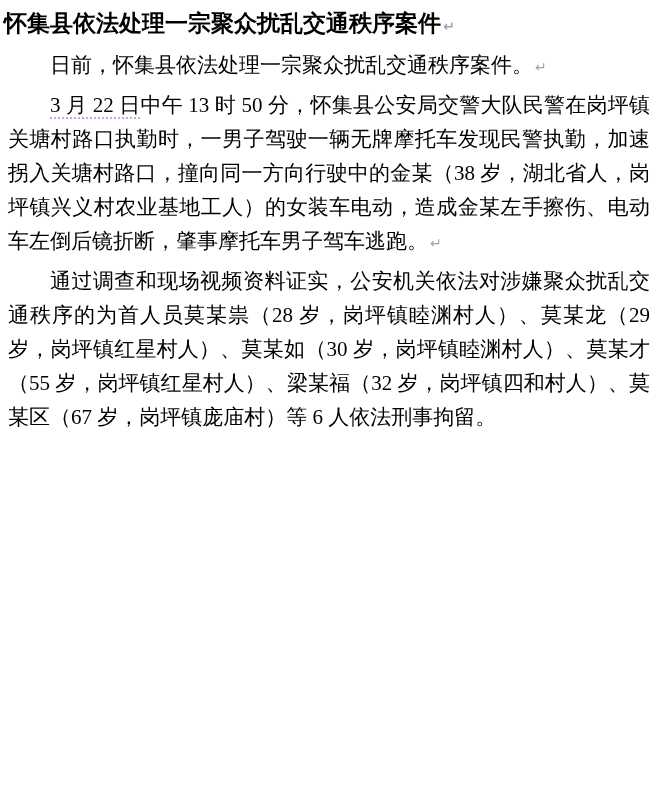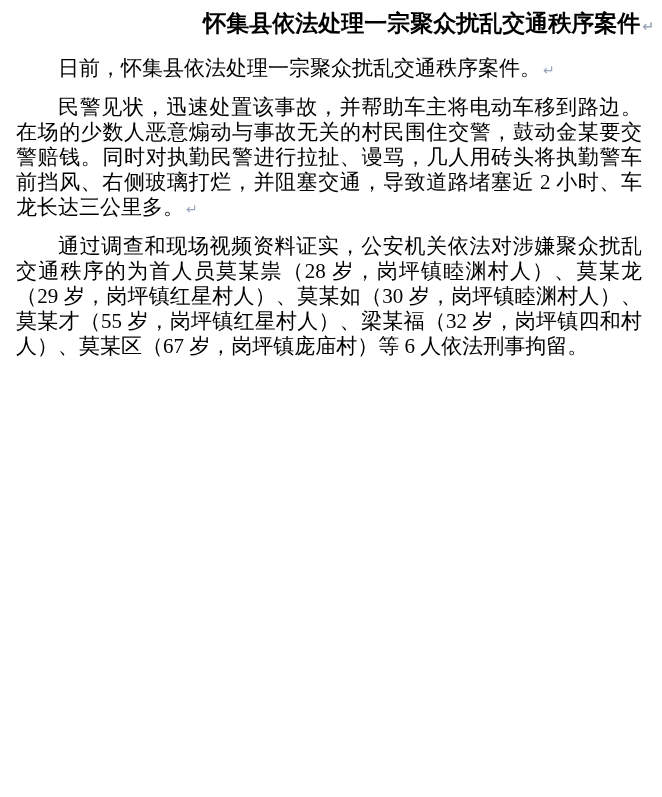--- a/index.html
+++ b/index.html
@@ -15,29 +15,29 @@
     color: #000000;
   }
   .page {
     box-sizing: border-box;
     width: 662px;
     padding: 6px 8px 0 4px;
   }
   .doc-title {
     font-size: 23px;
     font-weight: bold;
-    text-align: right;
+    text-align: left;
     margin: 0;
     line-height: 35px;
     white-space: nowrap;
   }
   .para {
     font-size: 21px;
-    line-height: 25px;
-    margin: 12px;
+    line-height: 34px;
+    margin: 4px;
     text-align: justify;
     text-indent: 42px;
   }
   .pilcrow {
     font-family: "DejaVu Sans", sans-serif;
     font-size: 14px;
     color: #98a6bd;
     text-indent: 0;
     padding-left: 2px;
   }
@@ -47,19 +47,19 @@
 </style>
 </head>
 <body>
 
 <div class="page">
 
   <h1 class="doc-title"><span>怀集县依法处理一宗聚众扰乱交通秩序案件</span><span class="pilcrow">↵</span></h1>
 
   <p class="para"><span>日前，怀集县依法处理一宗聚众扰乱交通秩序案件。</span><span class="pilcrow">↵</span></p>
 
+  <p class="para"><span class="smart-tag">3 月 22 日</span><span>中午 13 时 50 分，怀集县公安局交警大队民警在岗坪镇关塘村路口执勤时，一男子驾驶一辆无牌摩托车发现民警执勤，加速拐入关塘村路口，撞向同一方向行驶中的金某（38 岁，湖北省人，岗坪镇兴义村农业基地工人）的女装车电动，造成金某左手擦伤、电动车左倒后镜折断，肇事摩托车男子驾车逃跑。</span><span class="pilcrow">↵</span></p>
 
-  <p class="para"><span>民警见状，迅速处置该事故，并帮助车主将电动车移到路边。在场的少数人恶意煽动与事故无关的村民围住交警，鼓动金某要交警赔钱。同时对执勤民警进行拉扯、谩骂，几人用砖头将执勤警车前挡风、右侧玻璃打烂，并阻塞交通，导致道路堵塞近 2 小时、车龙长达三公里多。</span><span class="pilcrow">↵</span></p>
 
 
   <p class="para"><span>通过调查和现场视频资料证实，公安机关依法对涉嫌聚众扰乱交通秩序的为首人员莫某祟（28 岁，岗坪镇睦渊村人）、莫某龙（29 岁，岗坪镇红星村人）、莫某如（30 岁，岗坪镇睦渊村人）、莫某才（55 岁，岗坪镇红星村人）、梁某福（32 岁，岗坪镇四和村人）、莫某区（67 岁，岗坪镇庞庙村）等 6 人依法刑事拘留。</span></p>
 
 </div>
 
 </body></html>

